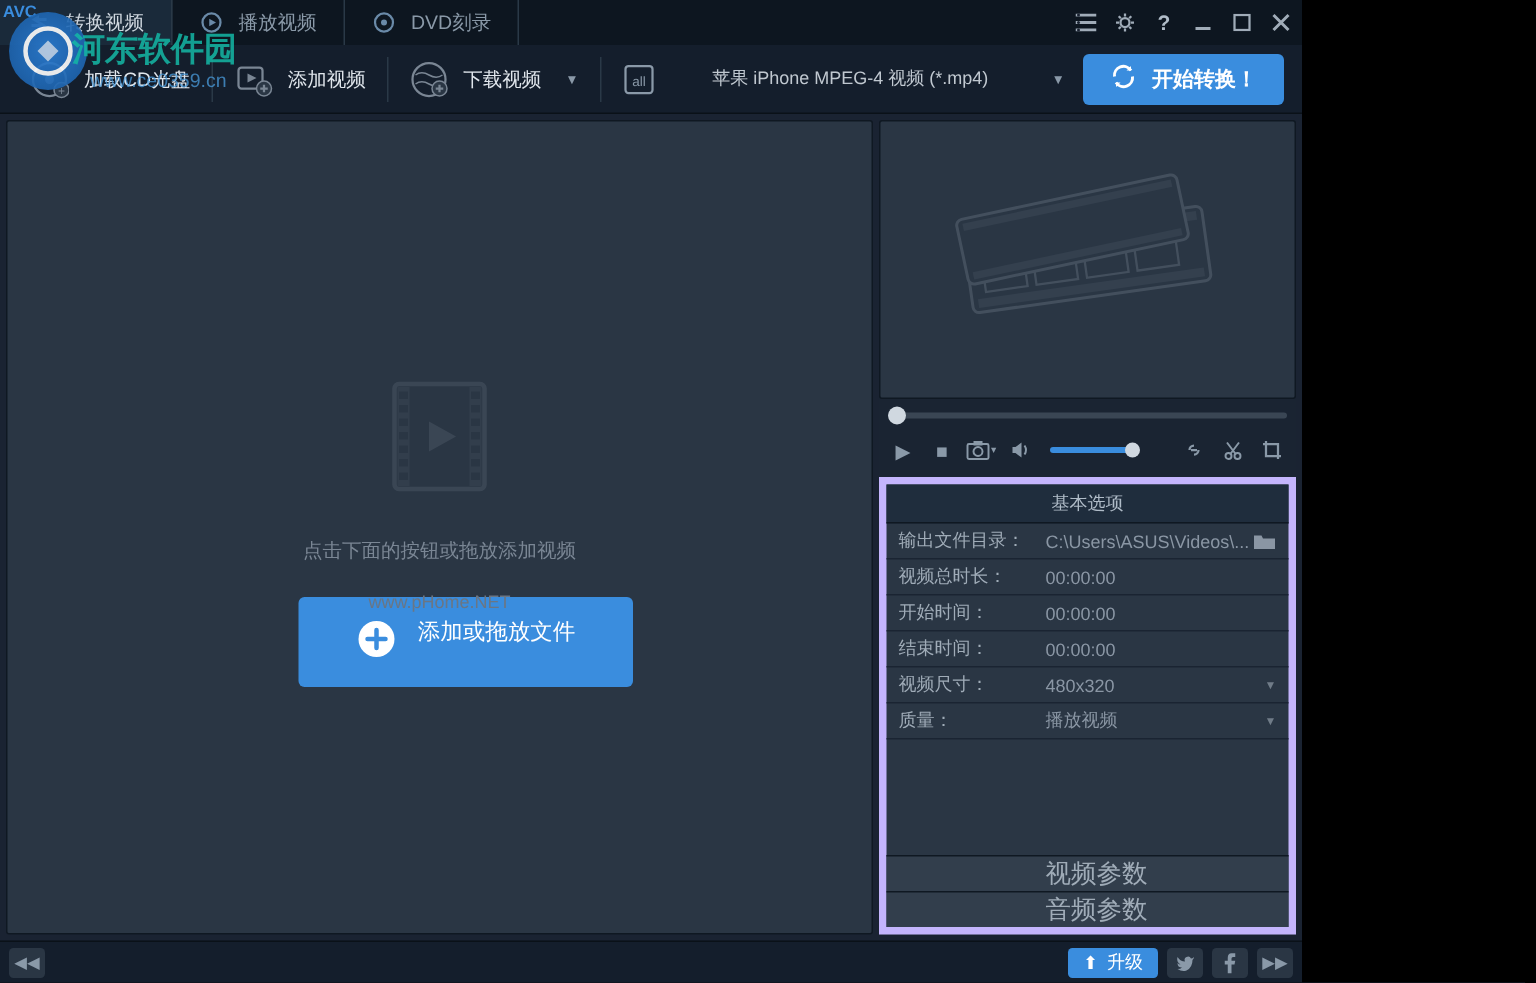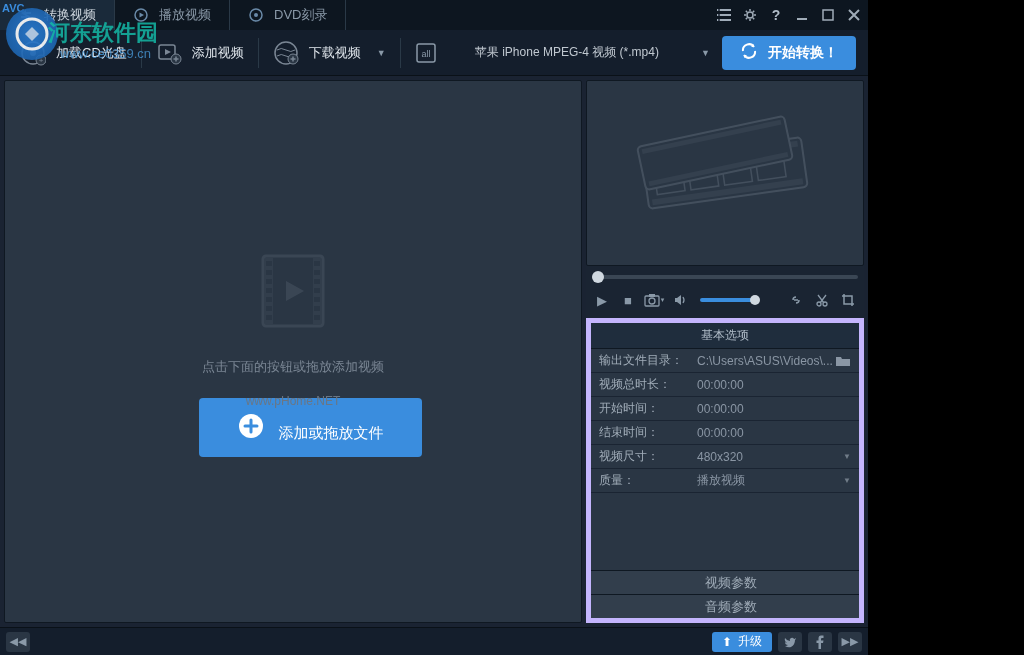--- a/index.html
+++ b/index.html
@@ -22,21 +22,21 @@
 .dropdown-arrow { font-size: 9px; color: #8a99a8; margin-left: 6px; }
 .profile-select { flex: 1; display: flex; align-items: center; gap: 20px; padding: 0 12px; color: #c0c8d0; font-size: 12px; height: 46px; }
 .profile-text { flex: 1; text-align: center; }
 .start-btn { background: #3a8dde; color: #fff; height: 34px; border-radius: 4px; padding: 0 18px; display: flex; align-items: center; gap: 10px; font-size: 14px; font-weight: bold; cursor: pointer; margin-right: 6px; }
 
 
 .main { flex: 1; display: flex; }
 .content { flex: 1; background: #2a3644; display: flex; flex-direction: column; align-items: center; justify-content: center; gap: 22px; border: 1px solid #0f1822; margin: 4px; border-radius: 2px; position: relative; }
 .film-icon { width: 90px; height: 90px; opacity: 0.35; }
 .hint-text { color: #7a8694; font-size: 13px; }
-.add-file-btn { background: #3a8dde; color: #fff; padding: 14px 38px; border-radius: 4px; display: flex; align-items: flex-end; gap: 14px; font-size: 15px; cursor: pointer; margin-left: 34px; }
+.add-file-btn { background: #3a8dde; color: #fff; padding: 14px 38px; border-radius: 4px; display: flex; align-items: flex-start; gap: 14px; font-size: 15px; cursor: pointer; margin-left: 34px; }
 .watermark { position: absolute; top: 313px; color: #6a7684; font-size: 12px; pointer-events: none; }
 
 
 .sidebar { width: 278px; background: #1a2432; display: flex; flex-direction: column; margin: 4px 4px 4px 0; }
 .preview { height: 186px; background: #2a3644; border: 1px solid #0f1822; border-radius: 2px; display: flex; align-items: center; justify-content: center; position: relative; }
 .film-reel { opacity: 0.4; }
 .slider-row { height: 18px; display: flex; align-items: center; padding: 0 6px; margin-top: 2px; }
 .slider-track { flex: 1; height: 4px; background: #3a4654; border-radius: 2px; position: relative; }
 .slider-thumb { position: absolute; left: 0; top: -4px; width: 12px; height: 12px; background: #d0d8e0; border-radius: 50%; }
 .controls-row { height: 28px; display: flex; align-items: center; gap: 2px; padding: 0 4px; }
@@ -47,21 +47,21 @@
 
 
 .opts { flex: 1; border: 5px solid #c4b5fd; margin-top: 4px; background: #2a3644; display: flex; flex-direction: column; }
 .opts-header { height: 26px; background: #1f2d3d; color: #b0bcc8; font-size: 12px; display: flex; align-items: center; justify-content: center; border-bottom: 1px solid #0f1822; }
 .opt-row { height: 24px; display: flex; align-items: center; border-bottom: 1px solid #1a2432; font-size: 12px; }
 .opt-label { width: 100px; padding-left: 8px; color: #a0acb8; }
 .opt-value { flex: 1; color: #8a96a4; padding-left: 6px; display: flex; align-items: center; justify-content: space-between; padding-right: 8px; }
 .opt-arrow { font-size: 8px; color: #707c88; }
 .opt-browse { width: 16px; height: 14px; display: inline-block; }
 .opts-spacer { flex: 1; }
-.opts-footer { height: 24px; background: #323e4c; color: #a0acb8; font-size: 13px; display: flex; align-items: center; justify-content: center; border-top: 1px solid #0f1822; cursor: pointer; padding-left: 12px; }
+.opts-footer { height: 24px; background: #323e4c; color: #a0acb8; font-size: 17px; display: flex; align-items: center; justify-content: center; border-top: 1px solid #0f1822; cursor: pointer; padding-left: 12px; }
 
 
 .bottom-bar { height: 28px; background: #141e2c; display: flex; align-items: center; padding: 0 6px; gap: 6px; border-top: 1px solid #0a1118; }
 .bb-btn { width: 24px; height: 20px; background: #2a3644; border-radius: 3px; display: inline-flex; align-items: center; justify-content: center; color: #8a99a8; cursor: pointer; font-size: 11px; }
 .bb-spacer { flex: 1; }
 .upgrade-btn { background: #3a8dde; color: #fff; height: 20px; border-radius: 3px; padding: 0 10px; display: flex; align-items: center; gap: 6px; font-size: 12px; cursor: pointer; }
 
 
 .logo-overlay { position: absolute; top: 0; left: 0; pointer-events: none; z-index: 100; }
 .logo-circle { width: 52px; height: 52px; background: radial-gradient(circle, #2a7dd4, #1a5da4); border-radius: 50%; display: flex; align-items: center; justify-content: center; color: #fff; font-weight: bold; font-size: 10px; position: absolute; top: 8px; left: 6px; opacity: 0.9; }

